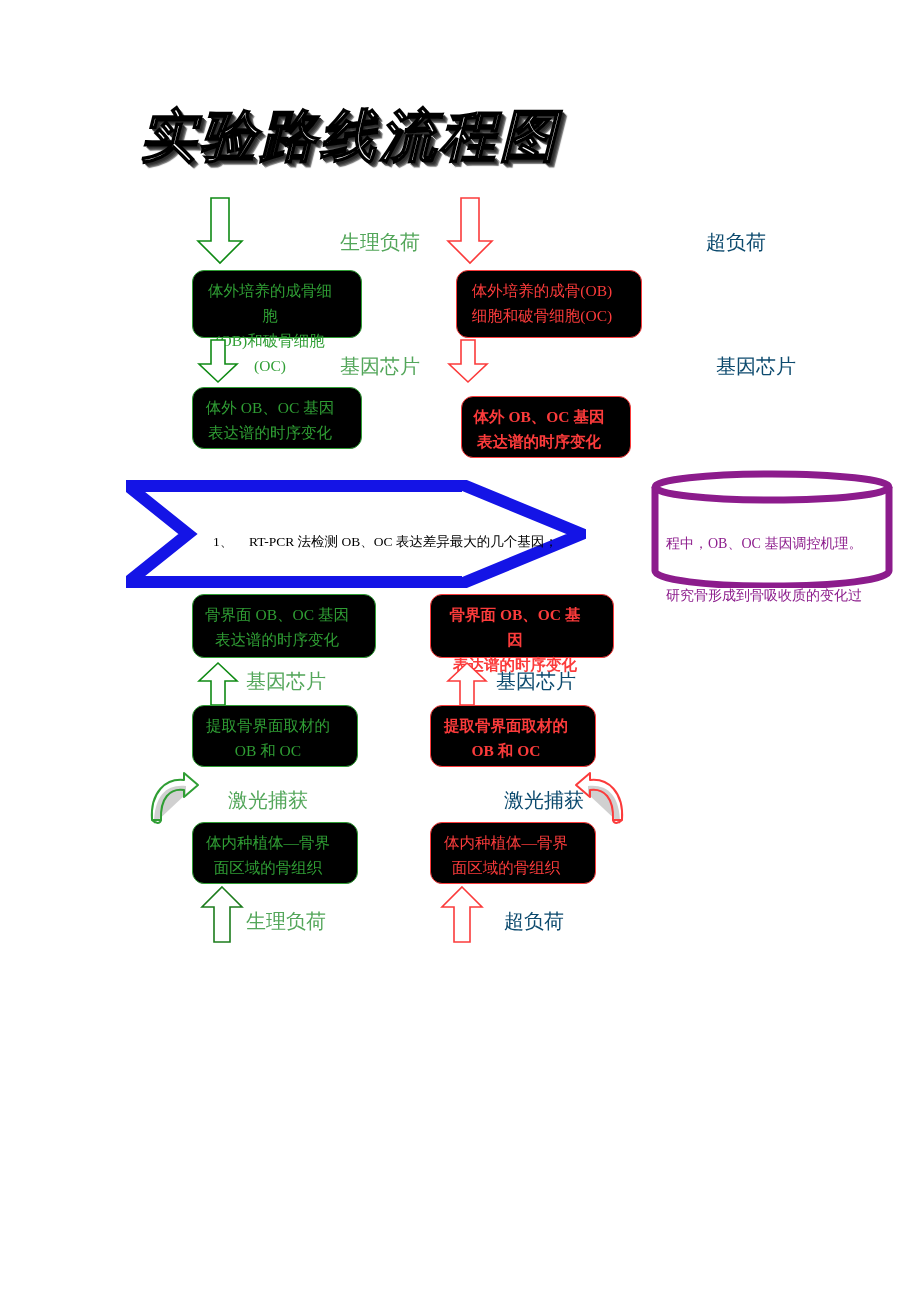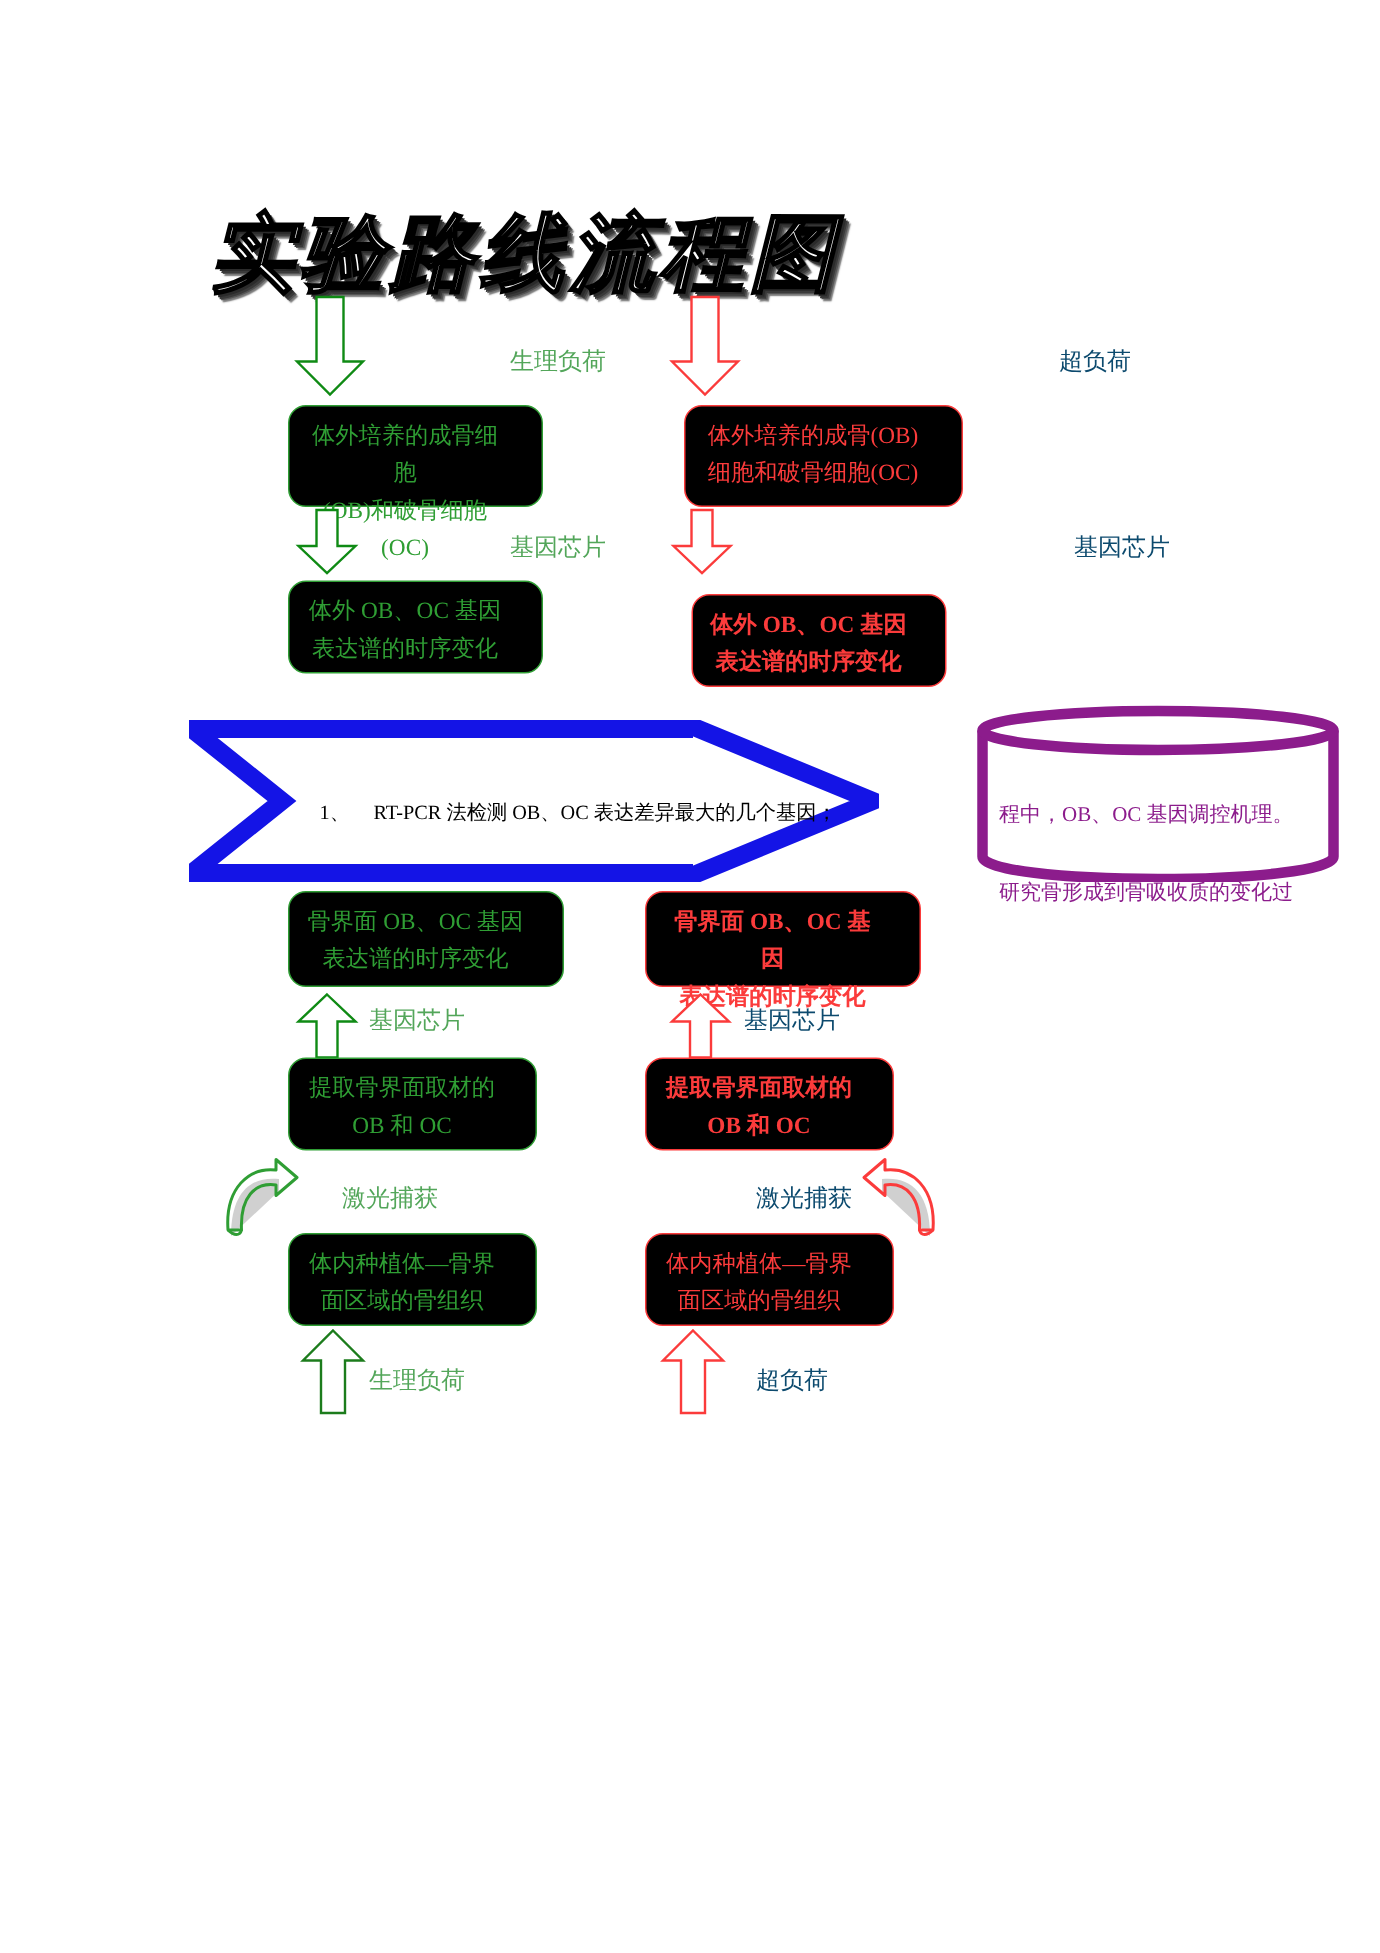--- a/index.html
+++ b/index.html
@@ -32,21 +32,20 @@
     letter-spacing: 4px;
     line-height: 80px;
     color: #ffffff;
     white-space: nowrap;
     -webkit-text-stroke: 1.6px #000000;
     text-shadow:
        2px 2px 0 #2b2b2b,
        3px 3px 0 #3a3a3a,
        4px 4px 0 #555555,
        5px 5px 1px #777777;
-    margin-top: 34px;
   }
 
   
   .box {
     position: absolute;
     box-sizing: border-box;
     border: 1.4px solid #2f9e34;
     border-radius: 12px;
     background: #000000;
     color: #2f9e34;
@@ -60,21 +59,21 @@
     border-color: #fb3b3b;
     color: #fb3b3b;
   }
   .box.bold {
     font-weight: bold;
   }
 
   
   .label {
     position: absolute;
-    font-size: 16px;
+    font-size: 20px;
     line-height: 18px;
     color: #53a65a;
     white-space: nowrap;
   }
   .label.red { color: #0c4a6e; }
 
   
   .blockarrow {
     position: absolute;
   }

